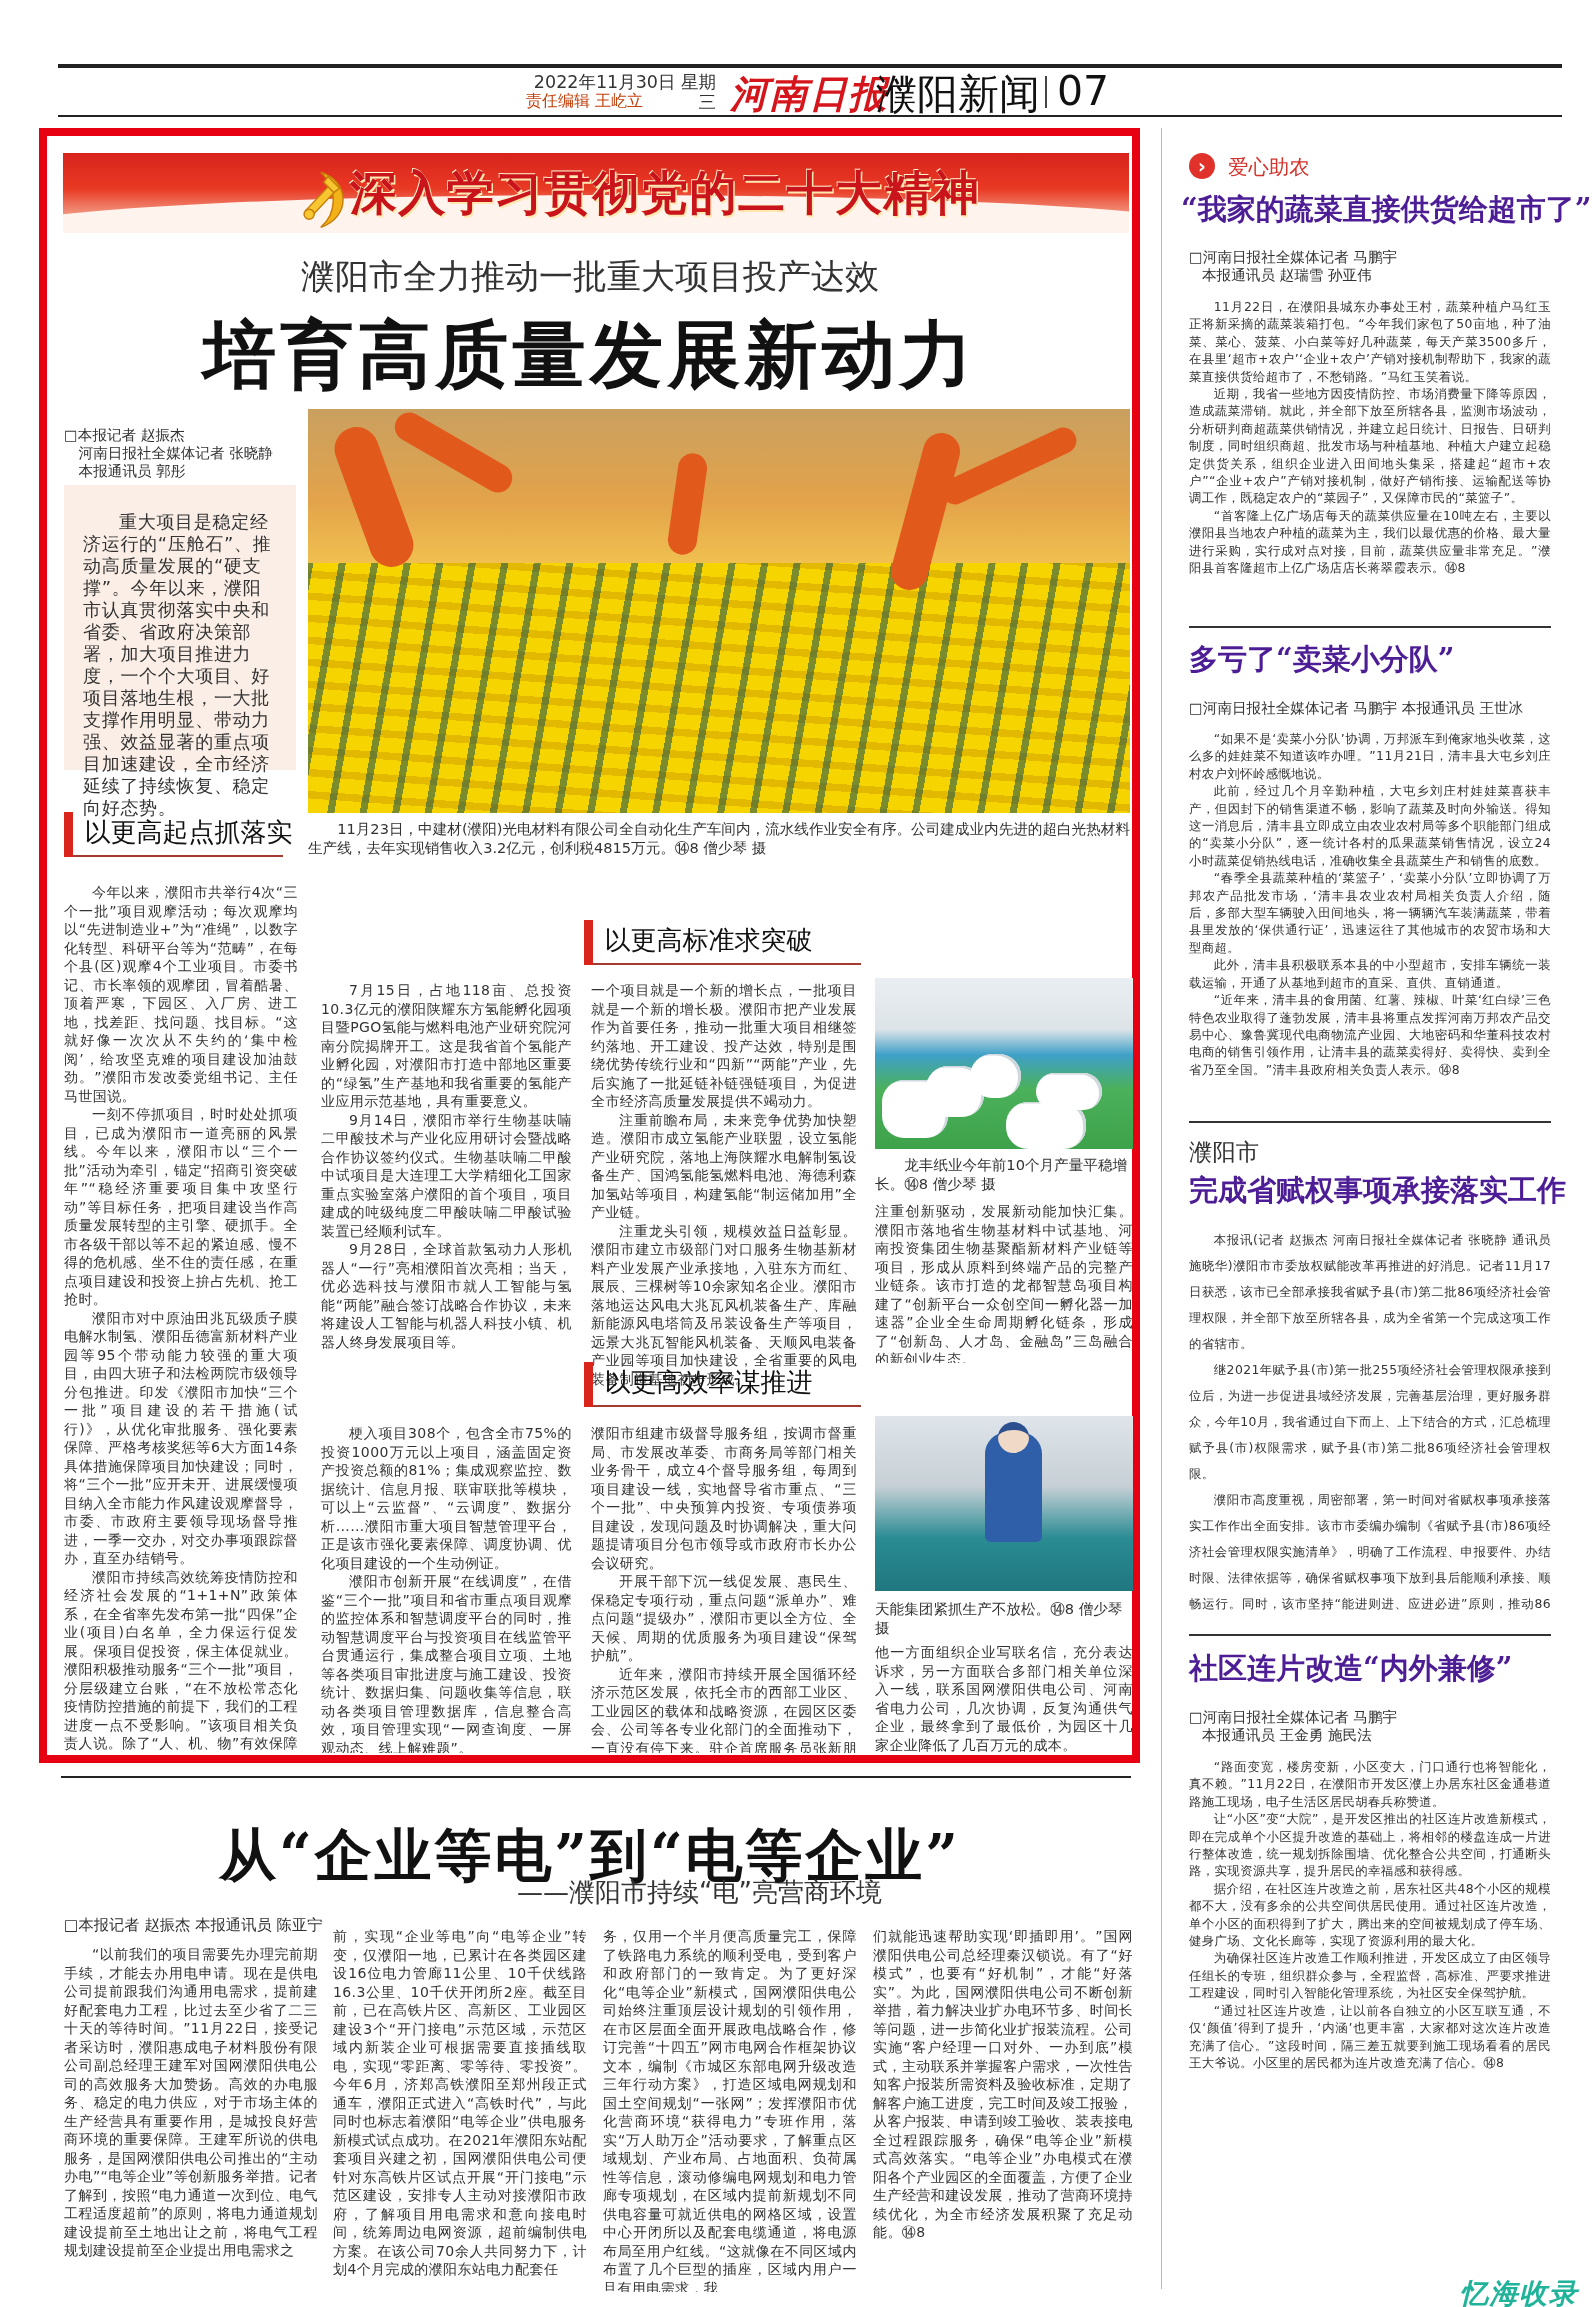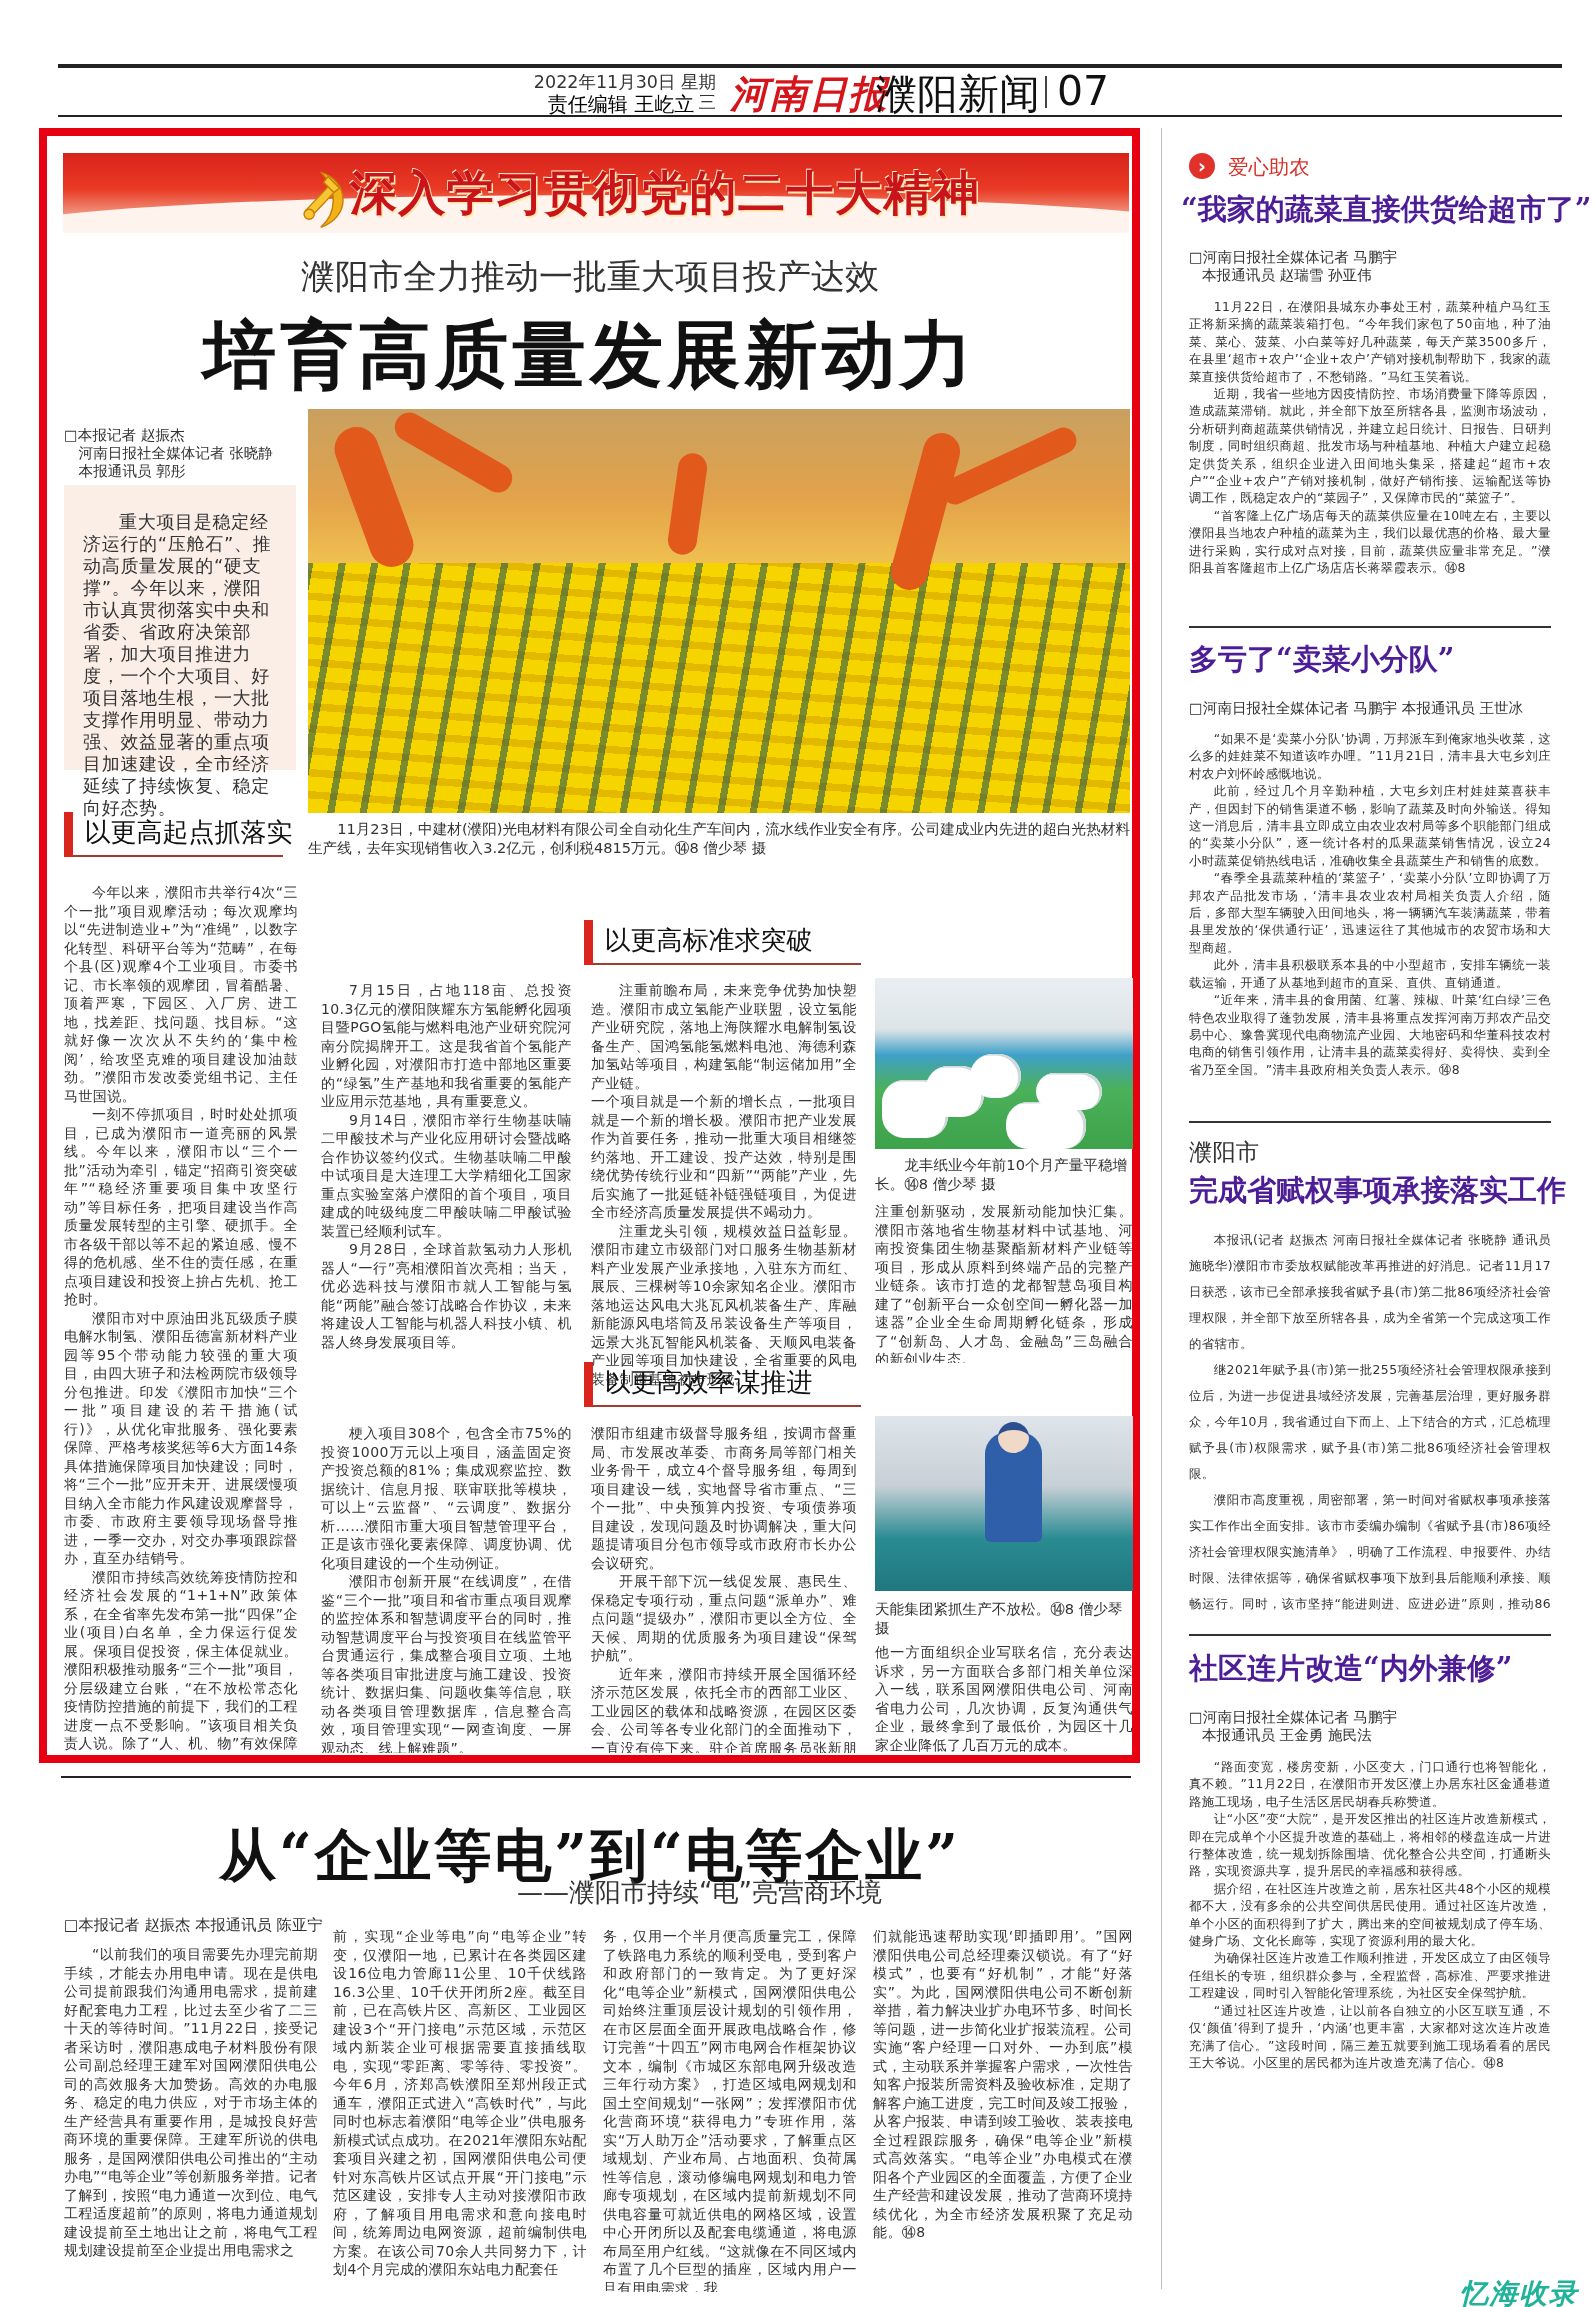--- a/index.html
+++ b/index.html
@@ -6,21 +6,21 @@
   html, body { width: 1595px; height: 2307px; background: #ffffff; overflow: hidden; }
   body { position: relative; font-family: "DejaVu Sans", "Liberation Sans", sans-serif; color: #222; }
   .abs { position: absolute; }
   .serif { font-family: "DejaVu Serif", "Liberation Serif", serif; }
   .sans { font-family: "DejaVu Sans", "Liberation Sans", sans-serif; }
 
   
   .rule-top { left: 58px; top: 64px; width: 1504px; height: 4.4px; background: #222; }
   .rule-bot { left: 58px; top: 115px; width: 1504px; height: 2.2px; background: #222; }
   .mast-date { left: 526px; top: 72px; font-size: 17.5px; color: #333; text-align: right; width: 190px; line-height: 20.4px; }
-  .mast-editor { left: 526px; top: 91px; font-size: 20px; color: #000000; text-align: center; width: 190px; }
+  .mast-editor { left: 526px; top: 91px; font-size: 16px; color: #c2410c; text-align: left; width: 190px; }
   .mast-logo { left: 730px; top: 69px; font-size: 38px; font-weight: bold; color: #d4151b; font-style: italic; letter-spacing: 1.5px; font-family: "DejaVu Serif", serif; }
   .mast-section { left: 876px; top: 67px; font-size: 41px; color: #111; }
   .mast-bar { left: 1045px; top: 76px; width: 2.2px; height: 32px; background: #444; }
   .mast-page { left: 1057px; top: 67px; font-size: 41px; color: #111; }
 
   
   .redbox { left: 39px; top: 128px; width: 1101px; height: 1635px; border: 8.8px solid #e60012; background: #fff; }
 
   .banner { left: 63px; top: 153px; width: 1066px; height: 80px;
     background: linear-gradient(180deg, #d8231c 0%, #e93a24 45%, #f2a08a 80%, #fde4d8 100%); overflow: hidden; }
@@ -139,22 +139,22 @@
   <span class="txt">以更高标准求突破</span>
 </div>
 
 <div class="abs col" style="left:321px;top:981px;width:251px;height:511px;overflow:hidden;">
   <p>7月15日，占地118亩、总投资10.3亿元的濮阳陕耀东方氢能孵化园项目暨PGO氢能与燃料电池产业研究院河南分院揭牌开工。这是我省首个氢能产业孵化园，对濮阳市打造中部地区重要的“绿氢”生产基地和我省重要的氢能产业应用示范基地，具有重要意义。</p>
   <p>9月14日，濮阳市举行生物基呋喃二甲酸技术与产业化应用研讨会暨战略合作协议签约仪式。生物基呋喃二甲酸中试项目是大连理工大学精细化工国家重点实验室落户濮阳的首个项目，项目建成的吨级纯度二甲酸呋喃二甲酸试验装置已经顺利试车。</p>
   <p>9月28日，全球首款氢动力人形机器人“一行”亮相濮阳首次亮相；当天，优必选科技与濮阳市就人工智能与氢能“两能”融合签订战略合作协议，未来将建设人工智能与机器人科技小镇、机器人终身发展项目等。</p>
 </div>
 
 <div class="abs col" style="left:591px;top:981px;width:266px;height:511px;overflow:hidden;">
+  <p style="text-indent:0;">一个项目就是一个新的增长点，一批项目就是一个新的增长极。濮阳市把产业发展作为首要任务，推动一批重大项目相继签约落地、开工建设、投产达效，特别是围绕优势传统行业和“四新”“两能”产业，先后实施了一批延链补链强链项目，为促进全市经济高质量发展提供不竭动力。</p>
   <p>注重前瞻布局，未来竞争优势加快塑造。濮阳市成立氢能产业联盟，设立氢能产业研究院，落地上海陕耀水电解制氢设备生产、国鸿氢能氢燃料电池、海德利森加氢站等项目，构建氢能“制运储加用”全产业链。</p>
-  <p style="text-indent:0;">一个项目就是一个新的增长点，一批项目就是一个新的增长极。濮阳市把产业发展作为首要任务，推动一批重大项目相继签约落地、开工建设、投产达效，特别是围绕优势传统行业和“四新”“两能”产业，先后实施了一批延链补链强链项目，为促进全市经济高质量发展提供不竭动力。</p>
   <p>注重龙头引领，规模效益日益彰显。濮阳市建立市级部门对口服务生物基新材料产业发展产业承接地，入驻东方而红、展辰、三棵树等10余家知名企业。濮阳市落地运达风电大兆瓦风机装备生产、库融新能源风电塔筒及吊装设备生产等项目，远景大兆瓦智能风机装备、天顺风电装备产业园等项目加快建设，全省重要的风电装备制造基地初步形成。</p>
 </div>
 
 <div class="abs photo photo-paper">
   <div class="roll" style="left:7.3px;top:102px;width:66px;height:58px;"></div>
   <div class="roll" style="left:51px;top:88px;width:58px;height:51px;"></div>
   <div class="roll" style="left:95px;top:76px;width:51px;height:44px;"></div>
   <div class="roll" style="left:131px;top:124px;width:80px;height:47px;"></div>
   <div class="roll" style="left:161px;top:95px;width:66px;height:37px;"></div>
 </div>

